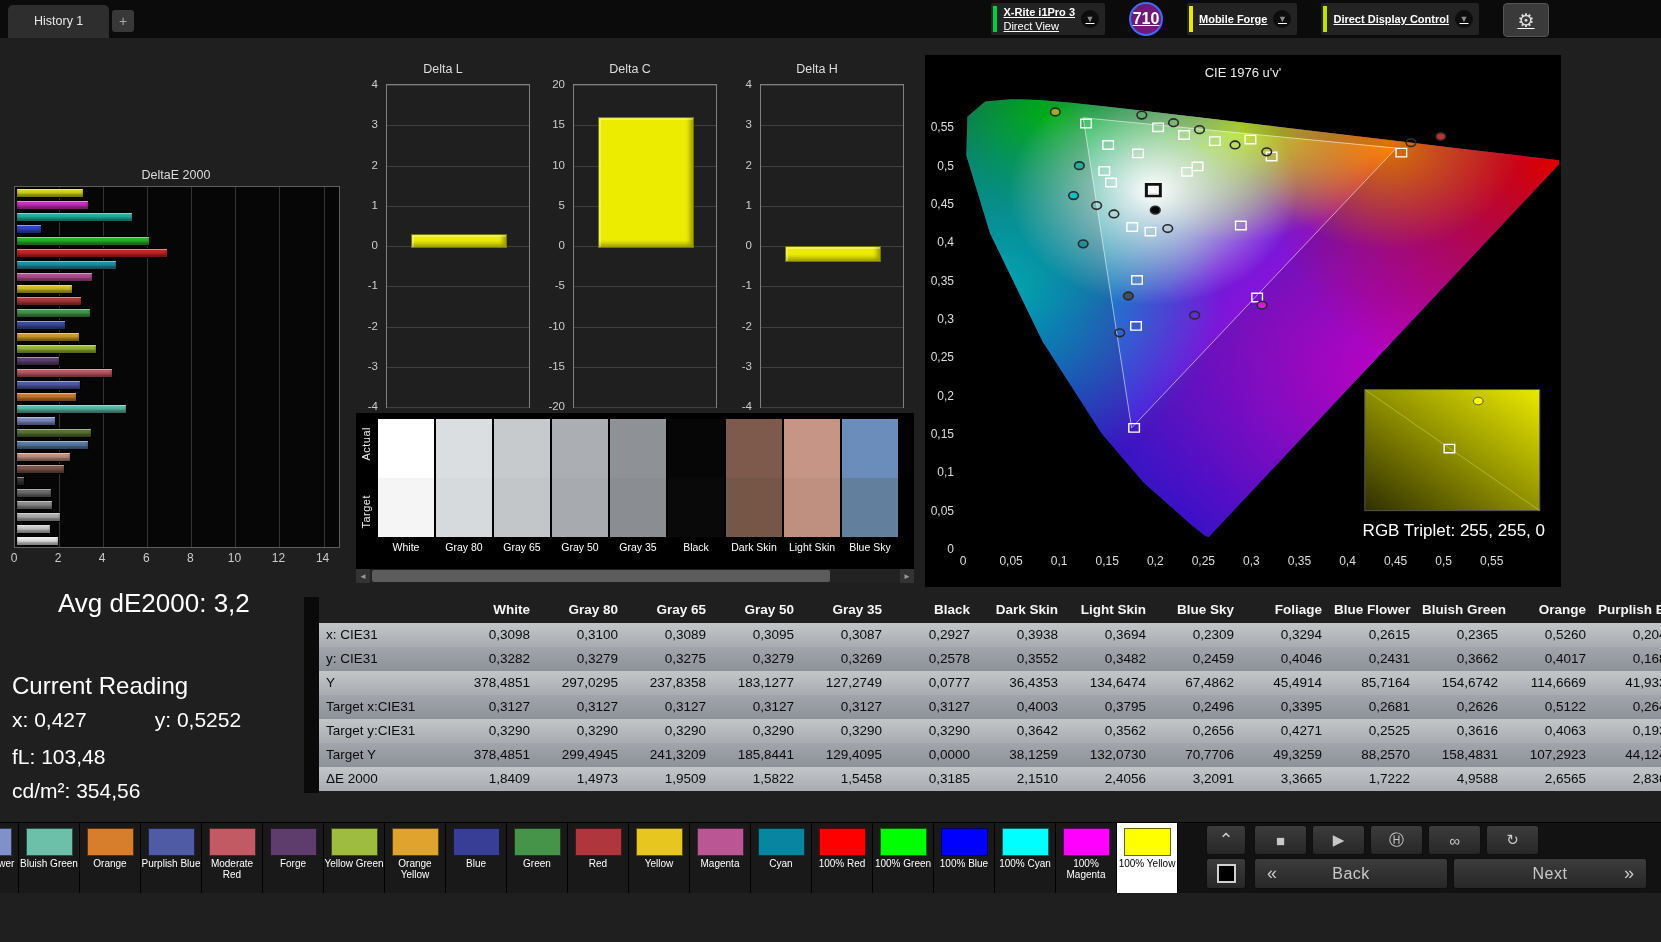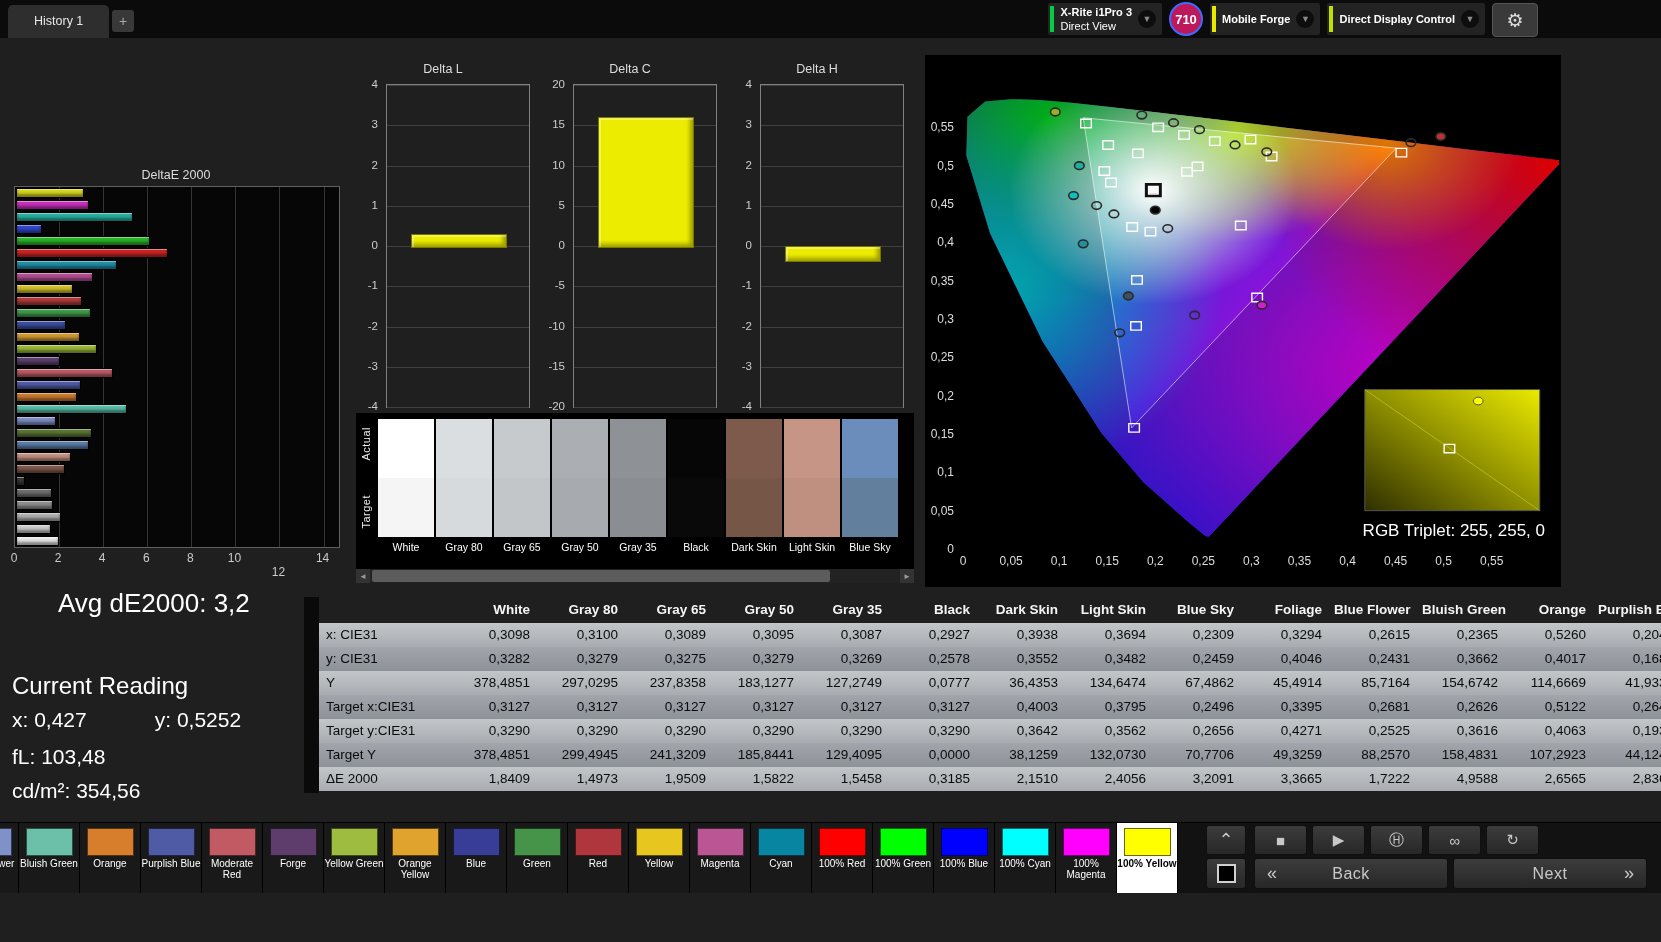--- a/index.html
+++ b/index.html
@@ -5,29 +5,29 @@
   html,body{margin:0;padding:0;background:#000;}
   .app{position:relative;width:1661px;height:942px;background:#1f1f1f;overflow:hidden;
        font-family:"Liberation Sans","DejaVu Sans",sans-serif;color:#fff;}
 
   
   .topbar{position:absolute;left:0;top:0;width:1661px;height:38px;background:#0b0b0b;}
   .tab{position:absolute;left:8px;top:5px;height:33px;line-height:33px;padding:0 26px;
        background:#2e2e2e;color:#e8e8e8;font-size:12.5px;border-radius:5px 5px 0 0;}
   .tab-add{position:absolute;left:112px;top:10px;width:22px;height:22px;line-height:22px;text-align:center;
        background:#383838;color:#aaa;font-size:14px;border-radius:3px;}
-  .tb-right{position:absolute;right:123px;top:3px;height:32px;display:flex;gap:7px;align-items:stretch;}
+  .tb-right{position:absolute;right:112px;top:3px;height:32px;display:flex;gap:24px;align-items:stretch;text-decoration:underline;}
   .tb-widget{background:#232323;display:flex;align-items:center;gap:6px;padding-right:6px;border-radius:2px;}
   .wbar{width:4px;height:26px;margin-left:2px;background:#0c0;}
   .wtext{font-size:11px;line-height:1.3;color:#fff;white-space:nowrap;}
   .wtext .l1{font-weight:bold;}
   .wdrop{width:18px;height:18px;border-radius:50%;background:#0d0d0d;color:#8a8a8a;font-size:9px;
          display:flex;align-items:center;justify-content:center;}
-  .tb-badge{width:30px;height:30px;border-radius:50%;background:#be185d;border:2px solid #3d6cff;
-         color:#fff;font-size:13px;font-weight:bold;display:flex;align-items:center;justify-content:center;align-self:center;}
+  .tb-badge{width:30px;height:30px;border-radius:50%;background:#701a75;border:2px solid #3d6cff;
+         color:#fff;font-size:16px;font-weight:bold;display:flex;align-items:center;justify-content:center;align-self:center;}
   .tb-gear{width:44px;height:32px;background:#3a3a3a;border:1px solid #555;border-radius:4px;
          color:#ddd;font-size:19px;display:flex;align-items:center;justify-content:center;}
 
   
   .lp-title{position:absolute;left:22px;top:60px;font-size:36px;font-weight:400;letter-spacing:.5px;color:#fdfdfd;}
   .lp-sub{position:absolute;left:24px;top:110px;font-size:13.5px;line-height:1.6;color:#ececec;}
   .de-title{position:absolute;left:14px;top:168px;width:324px;text-align:center;font-size:12.5px;color:#ddd;}
   .de-chart{position:absolute;left:14px;top:186px;width:324px;height:360px;background:#060606;border:1px solid #5f5f5f;overflow:hidden;}
   .vgrid{position:absolute;top:0;bottom:0;width:1px;background:#343434;}
   .de-bar{position:absolute;left:1px;height:8px;border:1px solid #000;
@@ -85,21 +85,21 @@
   .tcell{width:88px;flex:none;text-align:right;padding-right:12px;box-sizing:border-box;white-space:nowrap;}
   .tlabel{width:150px;flex:none;text-align:left;padding-left:22px;box-sizing:border-box;white-space:nowrap;}
 
   
   .patchbar{position:absolute;left:0;top:822px;width:1661px;height:70px;background:#121212;display:flex;overflow:hidden;border-top:1px solid #000;}
   .patch{width:61px;flex:none;border-right:1px solid #000;background:#191919;box-sizing:border-box;}
   .patch.partial{margin-left:-42px;}
   .patch.selected{background:#fff;}
   .chip{display:block;width:47px;height:28px;margin:5px auto 0;border:1px solid rgba(0,0,0,.6);box-sizing:border-box;}
   .plabel{margin-top:2px;font-size:10px;line-height:11px;color:#fff;text-align:center;}
-  .patch.selected .plabel{color:#000;font-weight:bold;}
+  .patch.selected .plabel{color:#000;font-weight:normal;}
   .cbtn{position:absolute;background:linear-gradient(#3c3c3c,#272727);border:1px solid #0f0f0f;border-radius:3px;
         color:#c8c8c8;display:flex;align-items:center;justify-content:center;box-sizing:border-box;}
   #ctl-icons{position:absolute;left:1254px;top:825px;display:flex;gap:5px;}
   #ctl-icons .cbtn{position:static;width:53px;height:30px;font-size:15px;}
   .blank-sq{width:15px;height:15px;background:#000;border:2px solid #d0d0d0;}
   .navlbl{font-size:16px;letter-spacing:.5px;}
   .navarr{position:absolute;font-size:18px;top:4px;}
 </style>
 </head>
 <body>
@@ -177,21 +177,21 @@
       <div class="de-bar" title="Gray 80" style="top: 337px; width: 10.1857%; background: rgb(204, 204, 204);"></div>
       <div class="de-bar" title="White" style="top: 349px; width: 12.5231%; background: rgb(232, 232, 232);"></div>
     </div>
   <div class="de-xlabels" id="de-xlabels">
       <span style="left: 0%;">0</span>
       <span style="left: 13.6054%;">2</span>
       <span style="left: 27.2109%;">4</span>
       <span style="left: 40.8163%;">6</span>
       <span style="left: 54.4218%;">8</span>
       <span style="left: 68.0272%;">10</span>
-      <span style="left: 81.6327%; margin-top: 14px;">12</span>
+      <span style="left: 81.6327%;">12</span>
       <span style="left: 95.2381%;">14</span>
     </div>
   <div class="lp-avg">Avg dE2000: 3,2</div>
   <div class="lp-reading">Current Reading</div>
   <div class="lp-xy">
     <span>x: 0,427</span>
     <span>y: 0,5252</span>
   </div>
   <div class="lp-fl">fL: 103,48</div>
   <div class="lp-cd">cd/m²: 354,56</div>
@@ -328,20 +328,21 @@
     <div class="sw-scroll">
       <div class="sb-btn">◄</div>
       <div class="sb-track">
         <div class="sb-thumb"></div>
       </div>
       <div class="sb-btn">►</div>
     </div>
   </div>
 
   <div class="cie">
+    <div class="cie-title">CIE 1976 u'v'</div>
     <div class="cie-ylabels" id="cie-ylabels">
         <span style="top: 8.33333%;">0,55</span>
         <span style="top: 16.6667%;">0,5</span>
         <span style="top: 25%;">0,45</span>
         <span style="top: 33.3333%;">0,4</span>
         <span style="top: 41.6667%;">0,35</span>
         <span style="top: 50%;">0,3</span>
         <span style="top: 58.3333%;">0,25</span>
         <span style="top: 66.6667%;">0,2</span>
         <span style="top: 75%;">0,15</span>

